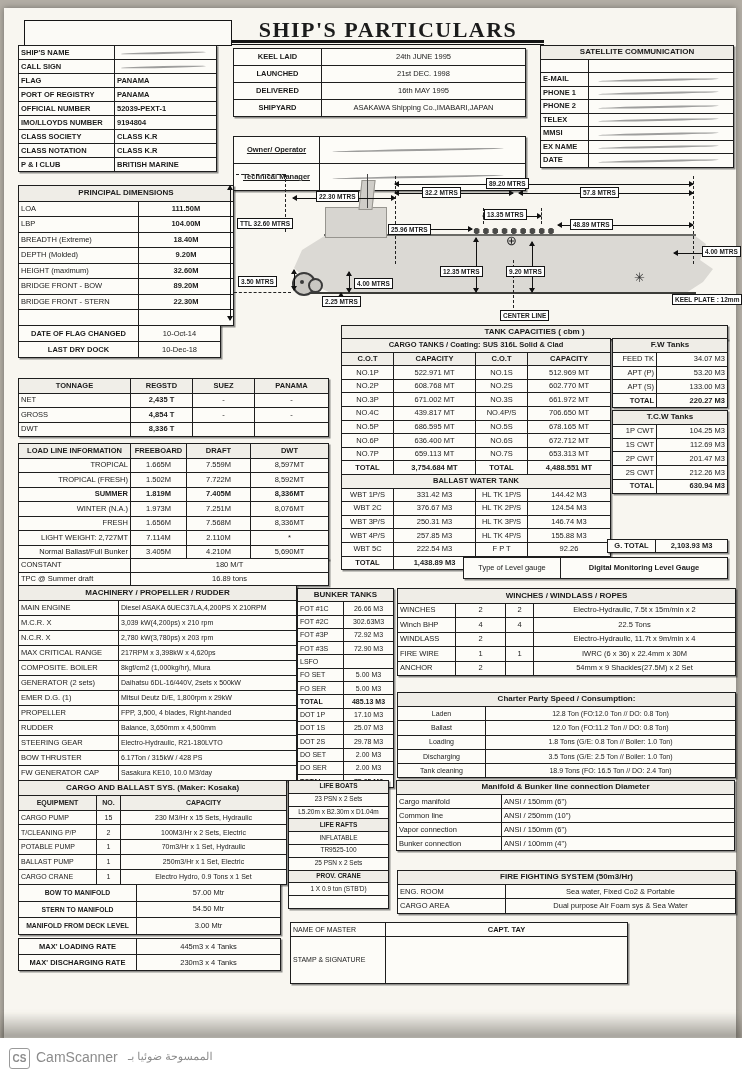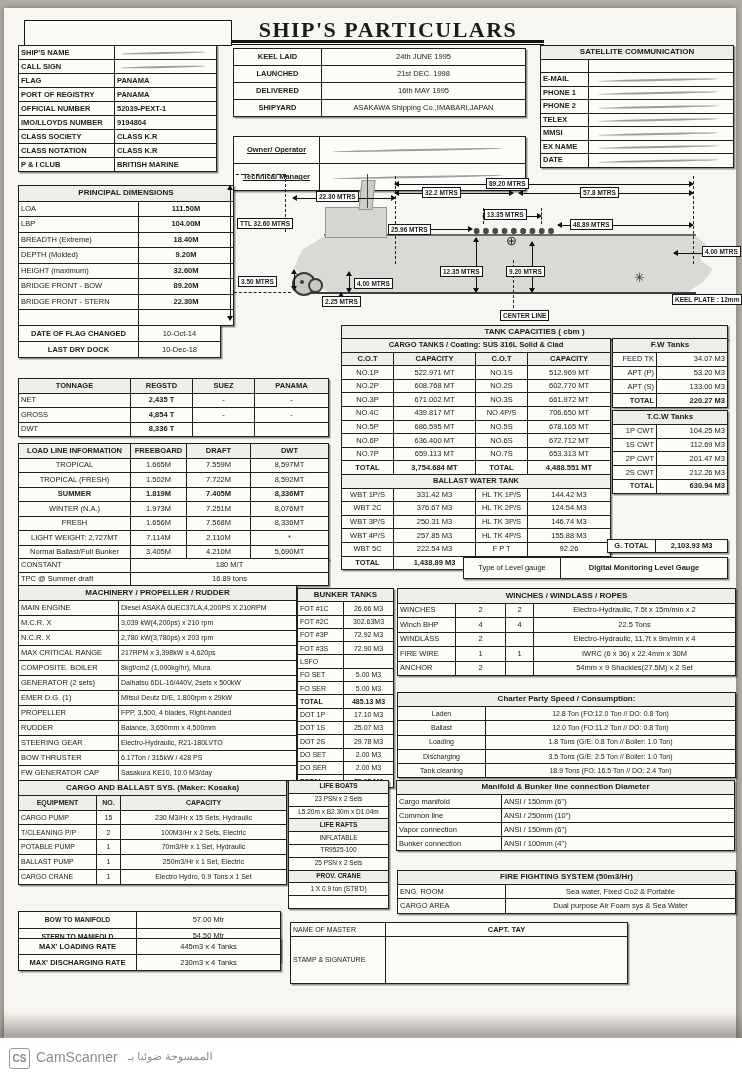--- a/index.html
+++ b/index.html
@@ -28,21 +28,21 @@
                 border-radius:50%;transform:rotate(-1.2deg);opacity:.65}
   
   .identity td{font-weight:bold}
   .build td{text-align:center;height:16px}.build td:first-child{font-weight:bold}
   .owner td{height:26px}.owner td:first-child{font-weight:bold;text-align:center}
   .satcom td{height:12.5px}.satcom td:first-child{font-weight:bold}
   .pdims td{height:14.5px}.pdims td:last-child{font-weight:bold;text-align:center}
   .flagdock td{height:15px;text-align:center}.flagdock td:first-child{font-weight:bold}
   .tonnage td{height:13.5px;text-align:center}.tonnage td:first-child{text-align:left}
   .tonnage td:nth-child(2){font-weight:bold}
-  .loadline td{height:13.5px;text-align:center}.loadline td:first-child{text-align:center}
+  .loadline td{height:13.5px;text-align:center}.loadline td:first-child{text-align:right}
   .constant td{height:12.5px;text-align:center}.constant td:first-child{text-align:left}
   .cargotanks td{height:12.6px;text-align:center}
   .fw td,.tcw td{height:12.8px;text-align:right}
   .gtotal td{height:12px;text-align:center;font-weight:bold}
   .gauge td{height:20px;text-align:center}.gauge td:last-child{font-weight:bold}
   .machinery td{height:14px}.machinery td:last-child{font-size:7px}
   .bunker td{height:12.3px;font-size:7px}.bunker td:last-child{text-align:center}
   .winches td{height:13.5px;text-align:center}.winches td:first-child{text-align:left}
   .charter td{height:13.2px;text-align:center;font-size:7px}
   .cargosys td{height:13.8px;text-align:center;font-size:7px}.cargosys td:first-child{text-align:left}
@@ -968,21 +968,21 @@
       <tr>
         <td>ENG. ROOM</td>
         <td>Sea water, Fixed Co2 &amp; Portable</td>
       </tr>
       <tr>
         <td>CARGO AREA</td>
         <td>Dual purpose Air Foam sys &amp; Sea Water</td>
       </tr>
     </tbody>
   </table>
-<table class="t mdist" style="left: 18px; top: 884px; width: 262px; margin-top: 27px;">
+<table class="t mdist" style="left: 18px; top: 884px; width: 262px;">
     <colgroup>
       <col style="width:118px">
       <col style="width:144px">
     </colgroup>
     <tbody>
       <tr>
         <td>BOW TO MANIFOLD</td>
         <td>57.00 Mtr</td>
       </tr>
       <tr>

